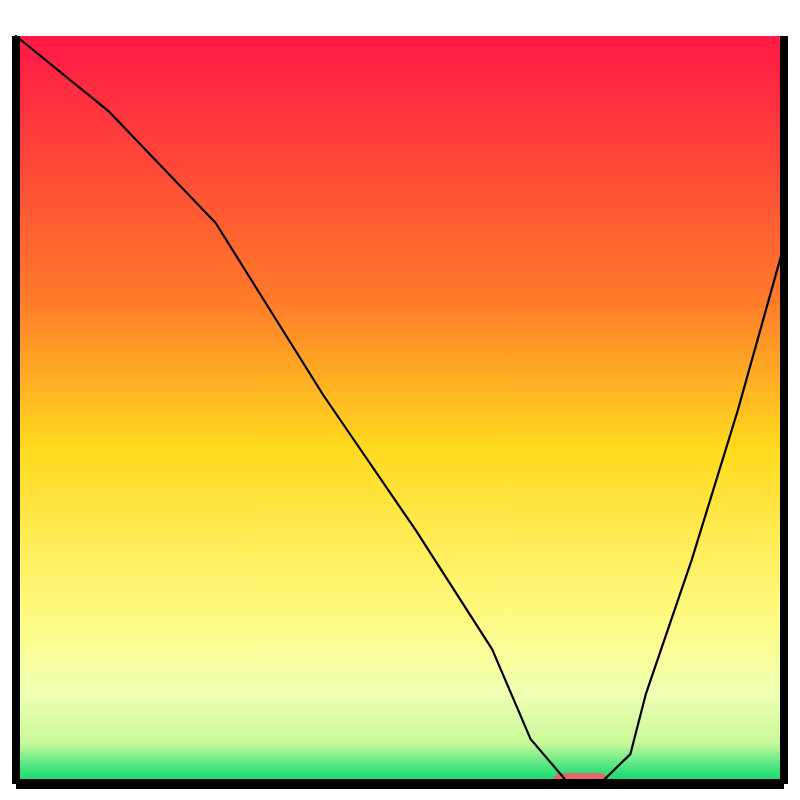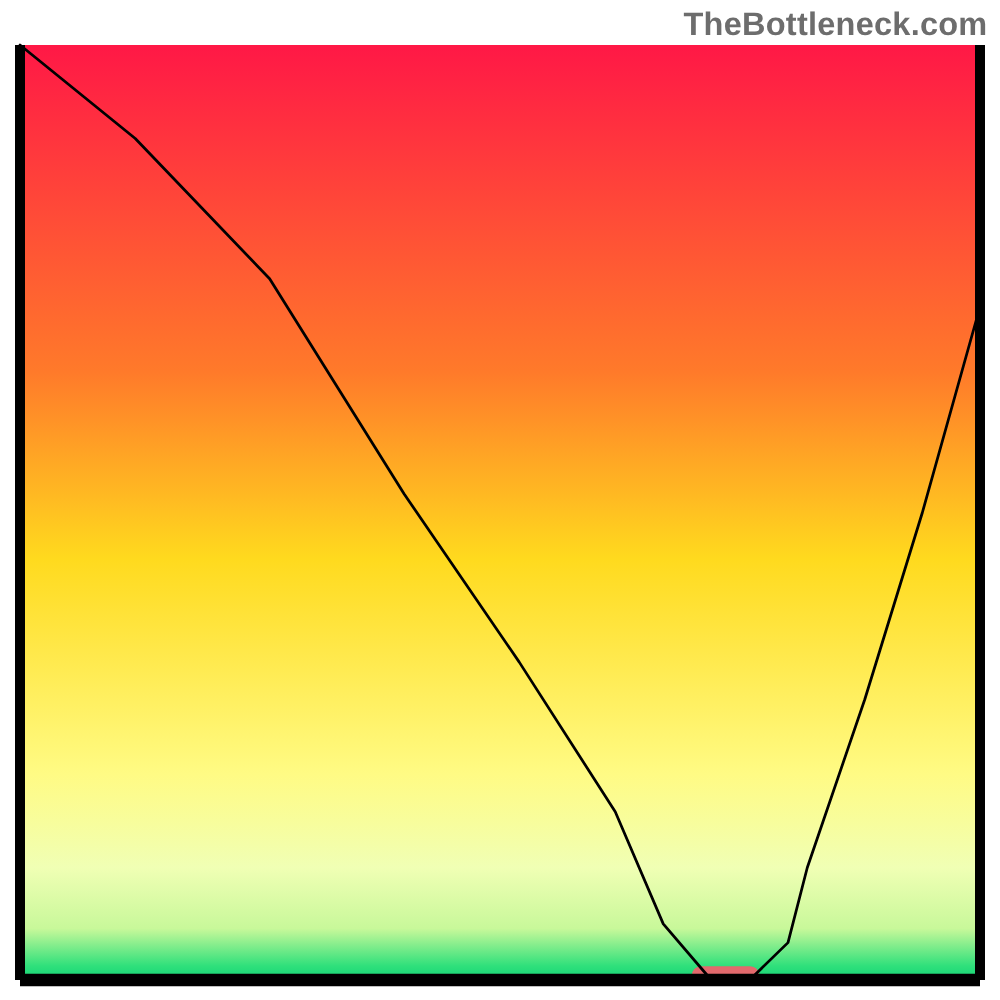--- a/index.html
+++ b/index.html
@@ -34,21 +34,20 @@
   }
   svg {
     display: block;
   }
 </style>
 </head>
 <body>
 
 <div class="stage">
 
-  <div class="watermark">TheBottleneck.com</div>
 
   <div class="chart-wrap">
     <svg id="chart-svg" width="780" height="760" viewBox="0 0 780 760">
         <defs>
           <linearGradient id="bgGrad" x1="0" y1="0" x2="0" y2="1">
             <stop offset="0.0%" stop-color="#ff1846"></stop>
             <stop offset="35.0%" stop-color="#ff7a2a"></stop>
             <stop offset="55.0%" stop-color="#ffda1e"></stop>
             <stop offset="78.0%" stop-color="#fffb84"></stop>
             <stop offset="88.0%" stop-color="#f0ffb4"></stop>

